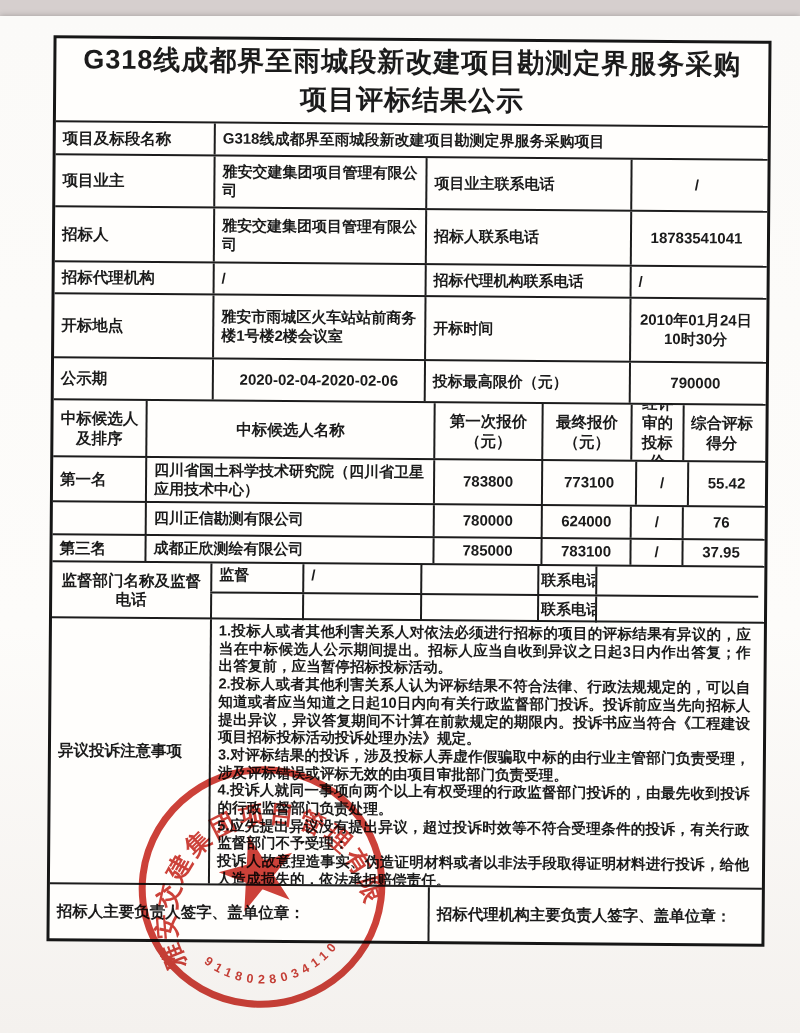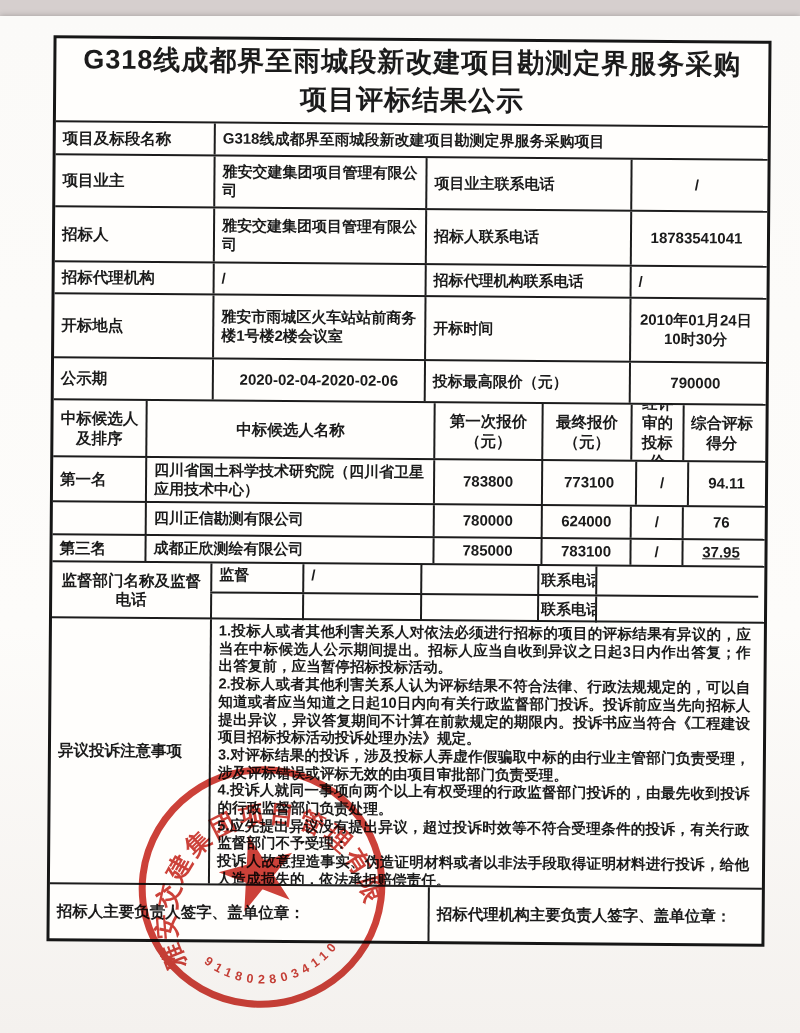--- a/index.html
+++ b/index.html
@@ -103,37 +103,37 @@
     <div class="cell center label" style="width:52px;padding:2px 3px;">经评审的投标价</div>
     <div class="cell center label" style="width:77px;padding:2px 4px;">综合评标得分</div>
   </div>
 
   <div class="row" style="height:45px;">
     <div class="cell nb label" style="width:92px;">第一名</div>
     <div class="cell" style="width:288px;">四川省国土科学技术研究院（四川省卫星应用技术中心）</div>
     <div class="cell center" style="width:108px;">783800</div>
     <div class="cell center" style="width:94px;">773100</div>
     <div class="cell center" style="width:52px;">/</div>
-    <div class="cell center" style="width:77px;">94.11</div>
+    <div class="cell center" style="width:77px;">55.42</div>
   </div>
   <div class="row" style="height:33px;">
     <div class="cell nb label" style="width:92px;margin-top:40px;">第二名</div>
     <div class="cell" style="width:288px;">四川正信勘测有限公司</div>
     <div class="cell center" style="width:108px;">780000</div>
     <div class="cell center" style="width:89px;">624000</div>
     <div class="cell center" style="width:52px;">/</div>
     <div class="cell center" style="width:77px;">76</div>
   </div>
   <div class="row" style="height:27px;">
     <div class="cell nb label" style="width:92px;">第三名</div>
     <div class="cell" style="width:288px;">成都正欣测绘有限公司</div>
     <div class="cell center" style="width:108px;">785000</div>
     <div class="cell center" style="width:89px;">783100</div>
     <div class="cell center" style="width:52px;">/</div>
-    <div class="cell center" style="width:77px;text-decoration:underline;">37.95</div>
+    <div class="cell center" style="width:77px;">37.95</div>
   </div>
 
   <div class="row" style="height:56px;">
     <div class="cell nb label center" style="width:158px;">监督部门名称及监督电话</div>
     <div style="width:548px;display:flex;flex-direction:column;">
       <div style="display:flex;height:28px;box-sizing:border-box;">
         <div class="cell" style="width:92px;height:28px;align-items:flex-start;">监督</div>
         <div class="cell" style="width:118px;height:28px;align-items:flex-start;">/</div>
         <div class="cell" style="width:117px;height:28px;"></div>
         <div class="cell clip" style="width:58px;height:28px;padding:2px 2px;">联系电话</div>

